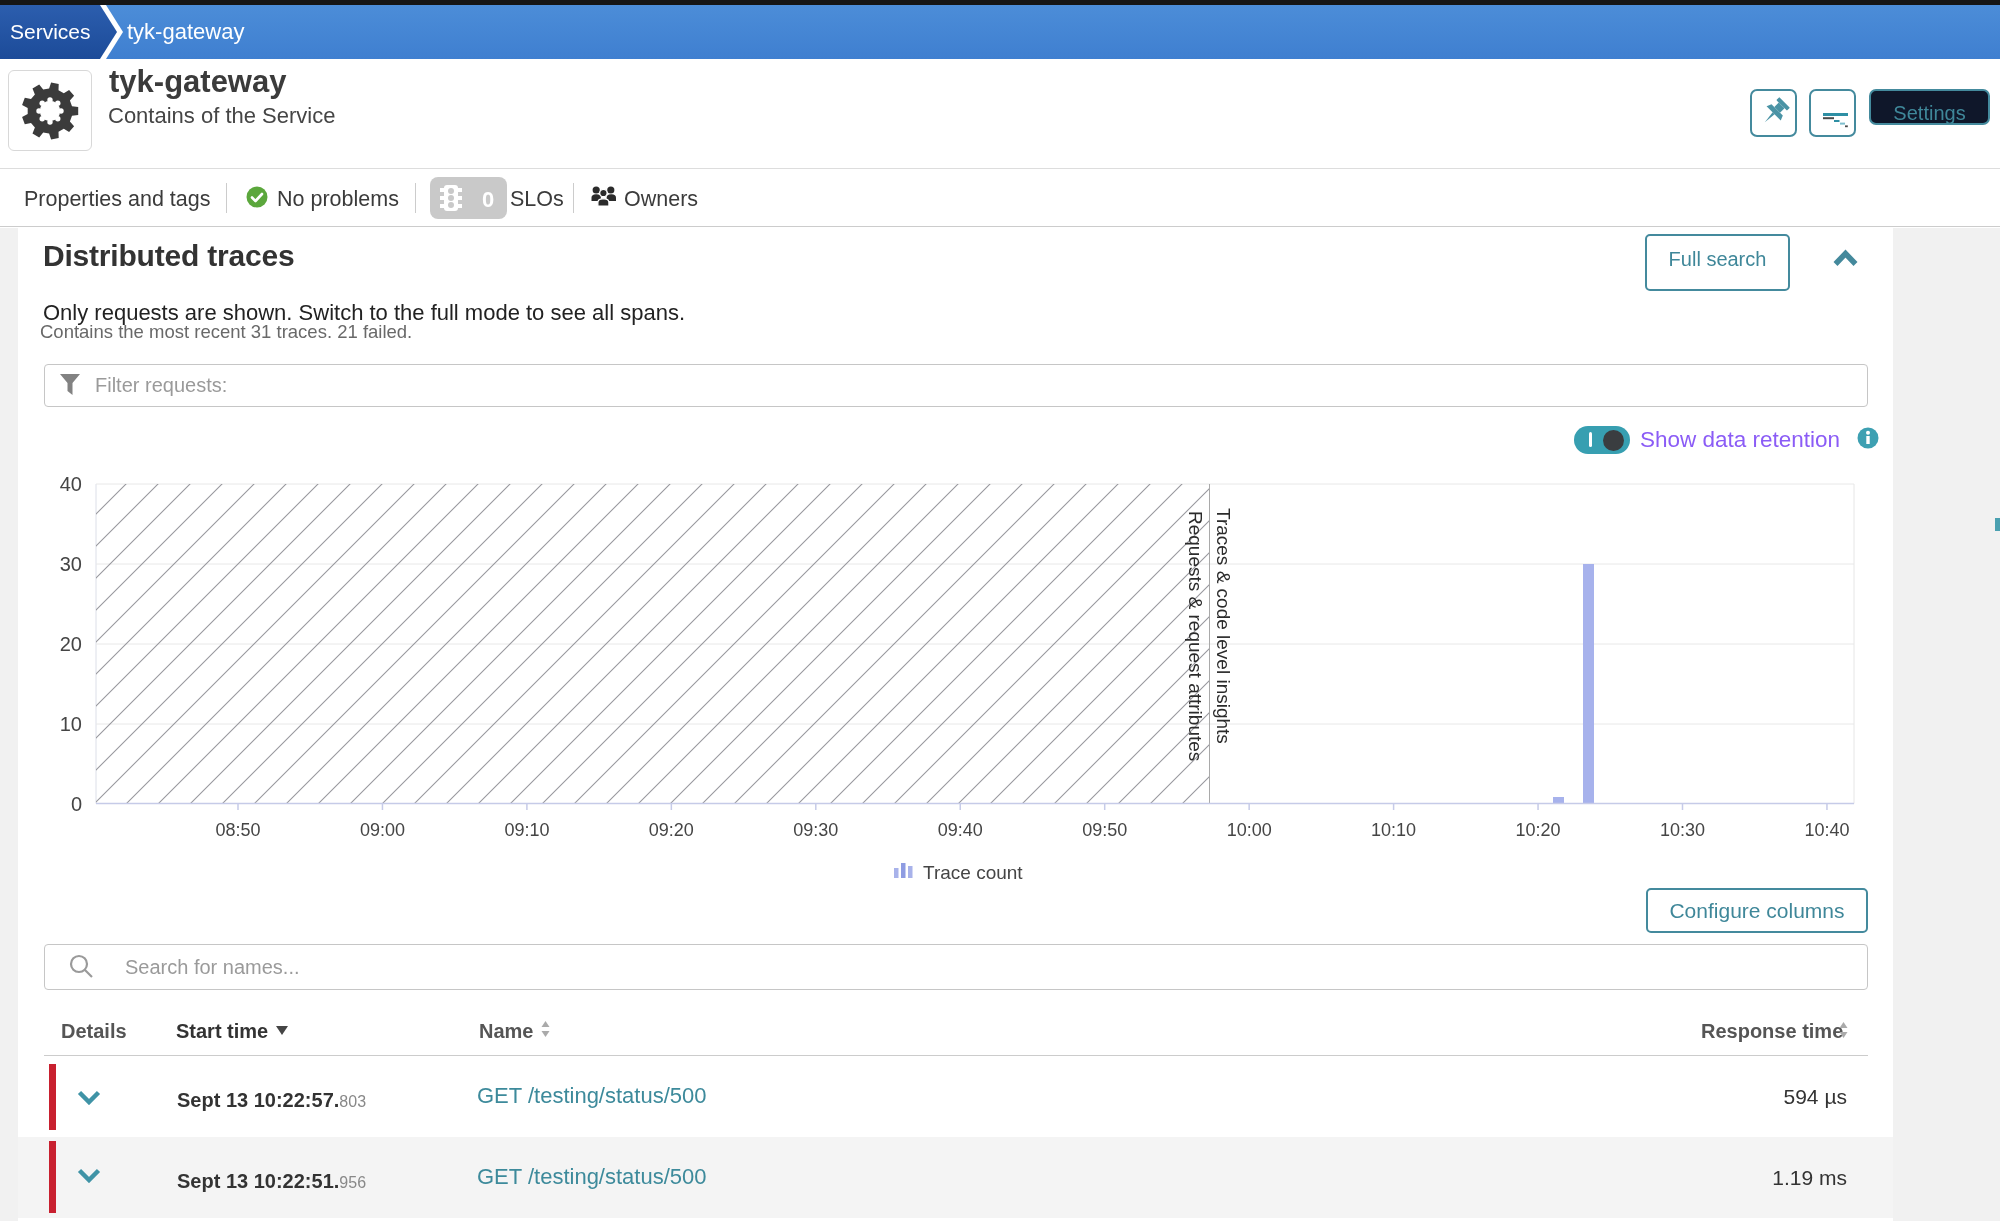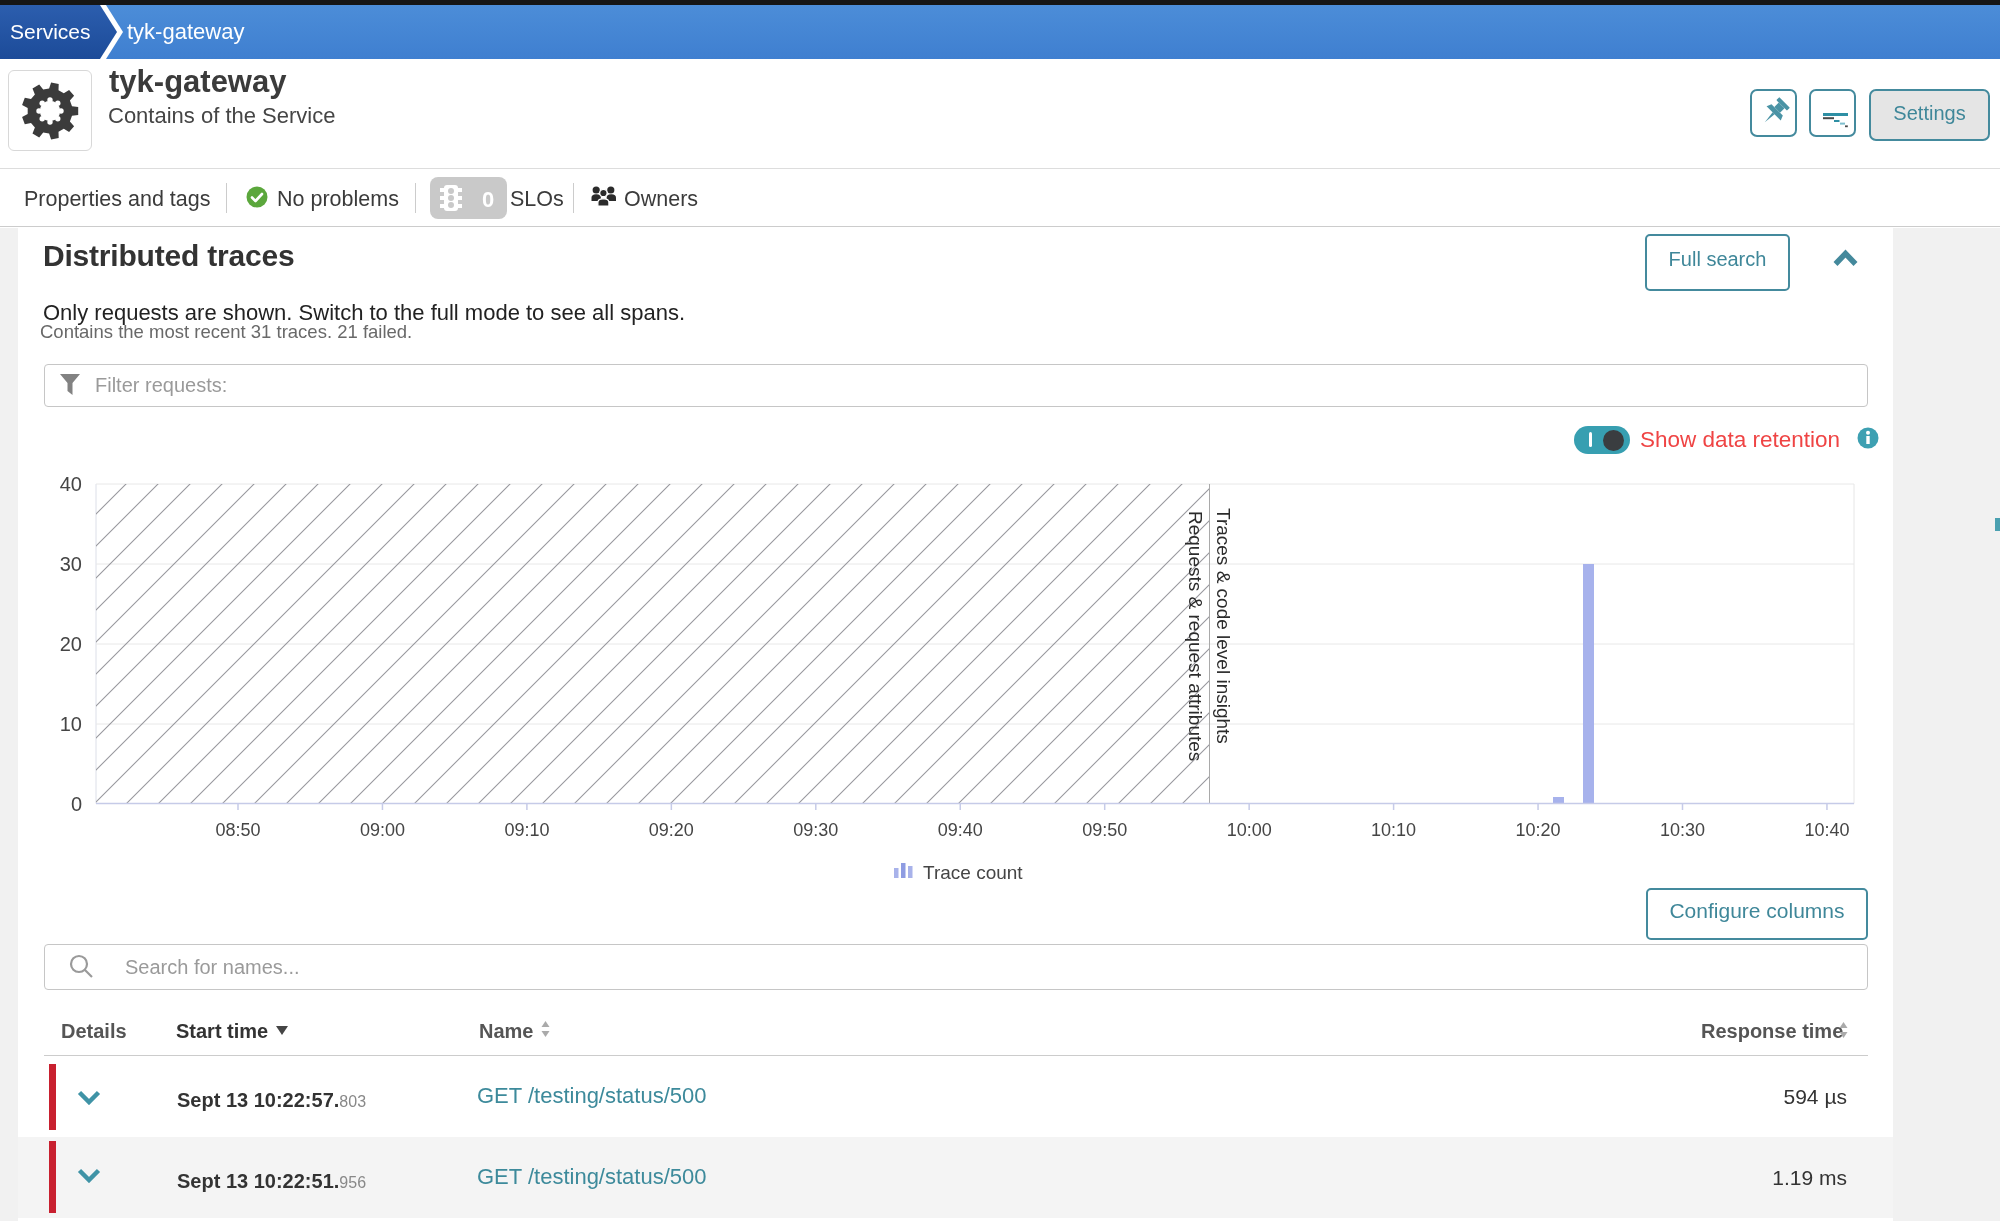--- a/index.html
+++ b/index.html
@@ -8,39 +8,39 @@
 #black { left:0; top:0; width:2000px; height:5px; background:#161616; }
 #crumb { left:0; top:5px; width:2000px; height:54px; background:linear-gradient(#4c8dd8,#3f7fd0); }
 #crumbWhite { left:0; top:5px; width:123px; height:54px; background:#fff; clip-path:polygon(0 0,106px 0,123px 27px,106px 54px,0 54px); }
 #crumbDark { left:0; top:5px; width:117px; height:54px; background:linear-gradient(#2c5eae,#1c4b99); clip-path:polygon(0 0,100px 0,117px 27px,100px 54px,0 54px); }
 .crumbTxt { color:#fff; font-size:22px; line-height:54px; }
 #header { left:0; top:59px; width:2000px; height:110px; background:#fff; border-bottom:1px solid #ddd; }
 #iconBox { left:8px; top:70px; width:84px; height:81px; border:1px solid #d8d8d8; border-radius:6px; background:#fff; }
 #h1 { left:109px; top:64px; font-size:31px; font-weight:bold; color:#3b3b3b; letter-spacing:0px; }
 #sub { left:108px; top:103px; font-size:22px; color:#454545; }
 .sqBtn { position:absolute; width:47px; height:48px; border:2px solid #448a9d; border-radius:7px; background:#fff; }
-#settingsBtn { position:absolute; left:1869px; top:89px; width:121px; height:52px; border:2px solid #448a9d; border-radius:7px; background:#e5e5e5; color:#3f8799; font-size:20px; text-align:center; line-height:44px; }
+#settingsBtn { position:absolute; left:1869px; top:89px; width:121px; height:36px; border:2px solid #448a9d; border-radius:7px; background:#0f172a; color:#3f8799; font-size:20px; text-align:center; line-height:44px; }
 #tabs { left:0; top:170px; width:2000px; height:57px; background:#fff; border-bottom:1px solid #ccc; }
 .tabTxt { position:absolute; font-size:21.5px; color:#3b3b3b; top:187px; }
 .tabSep { position:absolute; width:1px; height:30px; background:#ccc; top:183px; }
 #sloBadge { position:absolute; left:430px; top:177px; width:77px; height:42px; background:#c9c9c9; border-radius:8px; }
 #content { left:0; top:228px; width:2000px; height:993px; background:#f1f1f1; }
 #panel { left:18px; top:228px; width:1875px; height:993px; background:#fff; }
 #h2 { left:43px; top:239px; font-size:30px; font-weight:bold; color:#333; letter-spacing:-0.2px; }
 #subline1 { left:40px; top:277px; font-size:18.5px; color:#696969;margin-top:44px; }
 #subline2 { left:43px; top:300px; font-size:22px; color:#222;text-align:center; }
 #fullSearch { left:1645px; top:234px; width:145px; height:57px; border:2px solid #448a9d; border-radius:5px; background:#fff; color:#3f8799; font-size:20px; text-align:center; line-height:47px; }
 #filterBox { left:44px; top:364px; width:1824px; height:43px; border:1px solid #c6c6c6; border-radius:4px; background:#fff; }
 #filterPh { left:95px; top:374px; font-size:20px; color:#9a9a9a; }
 #togglePill { left:1574px; top:426px; width:56px; height:28px; border-radius:14px; background:#379fb1; }
 #toggleKnob { left:1603px; top:429.5px; width:21px; height:21px; border-radius:50%; background:#3a3d40; }
 #toggleBar { left:1589px; top:432px; width:3.4px; height:15px; border-radius:2px; background:#fff; }
-#toggleLbl { left:1640px; top:427px; font-size:22.5px; color:#ef4444; }
+#toggleLbl { left:1640px; top:427px; font-size:22.5px; color:#8b5cf6; }
 #legendTxt { left:923px; top:862px; font-size:19px; color:#454545; }
-#cfgBtn { left:1646px; top:888px; width:222px; height:52px; border:2px solid #448a9d; border-radius:5px; background:#fff; color:#3f8799; font-size:21px; text-align:center; line-height:41px; }
+#cfgBtn { left:1646px; top:888px; width:222px; height:45px; border:2px solid #448a9d; border-radius:5px; background:#fff; color:#3f8799; font-size:21px; text-align:center; line-height:41px; }
 #searchBox { left:44px; top:944px; width:1824px; height:46px; border:1px solid #c6c6c6; border-radius:4px; background:#fff; }
 #searchPh { left:125px; top:956px; font-size:20px; color:#9a9a9a; }
 .th { position:absolute; font-size:20px; font-weight:bold; color:#555; top:1020px; }
 #hdrBorder { left:44px; top:1055px; width:1824px; height:1px; background:#ccc; }
 #row1 { left:18px; top:1056px; width:1875px; height:81px; background:#fff; }
 #row2 { left:18px; top:1137px; width:1875px; height:81px; background:#f4f4f4; }
 .redbar { position:absolute; left:49px; width:7px; background:#c8202f; }
 .rowTime { position:absolute; left:177px; font-size:20px; font-weight:bold; color:#333; }
 .rowMs { font-size:16px; font-weight:normal; color:#888; }
 .rowLink { position:absolute; left:477px; font-size:22px; color:#3d8a9b; }

